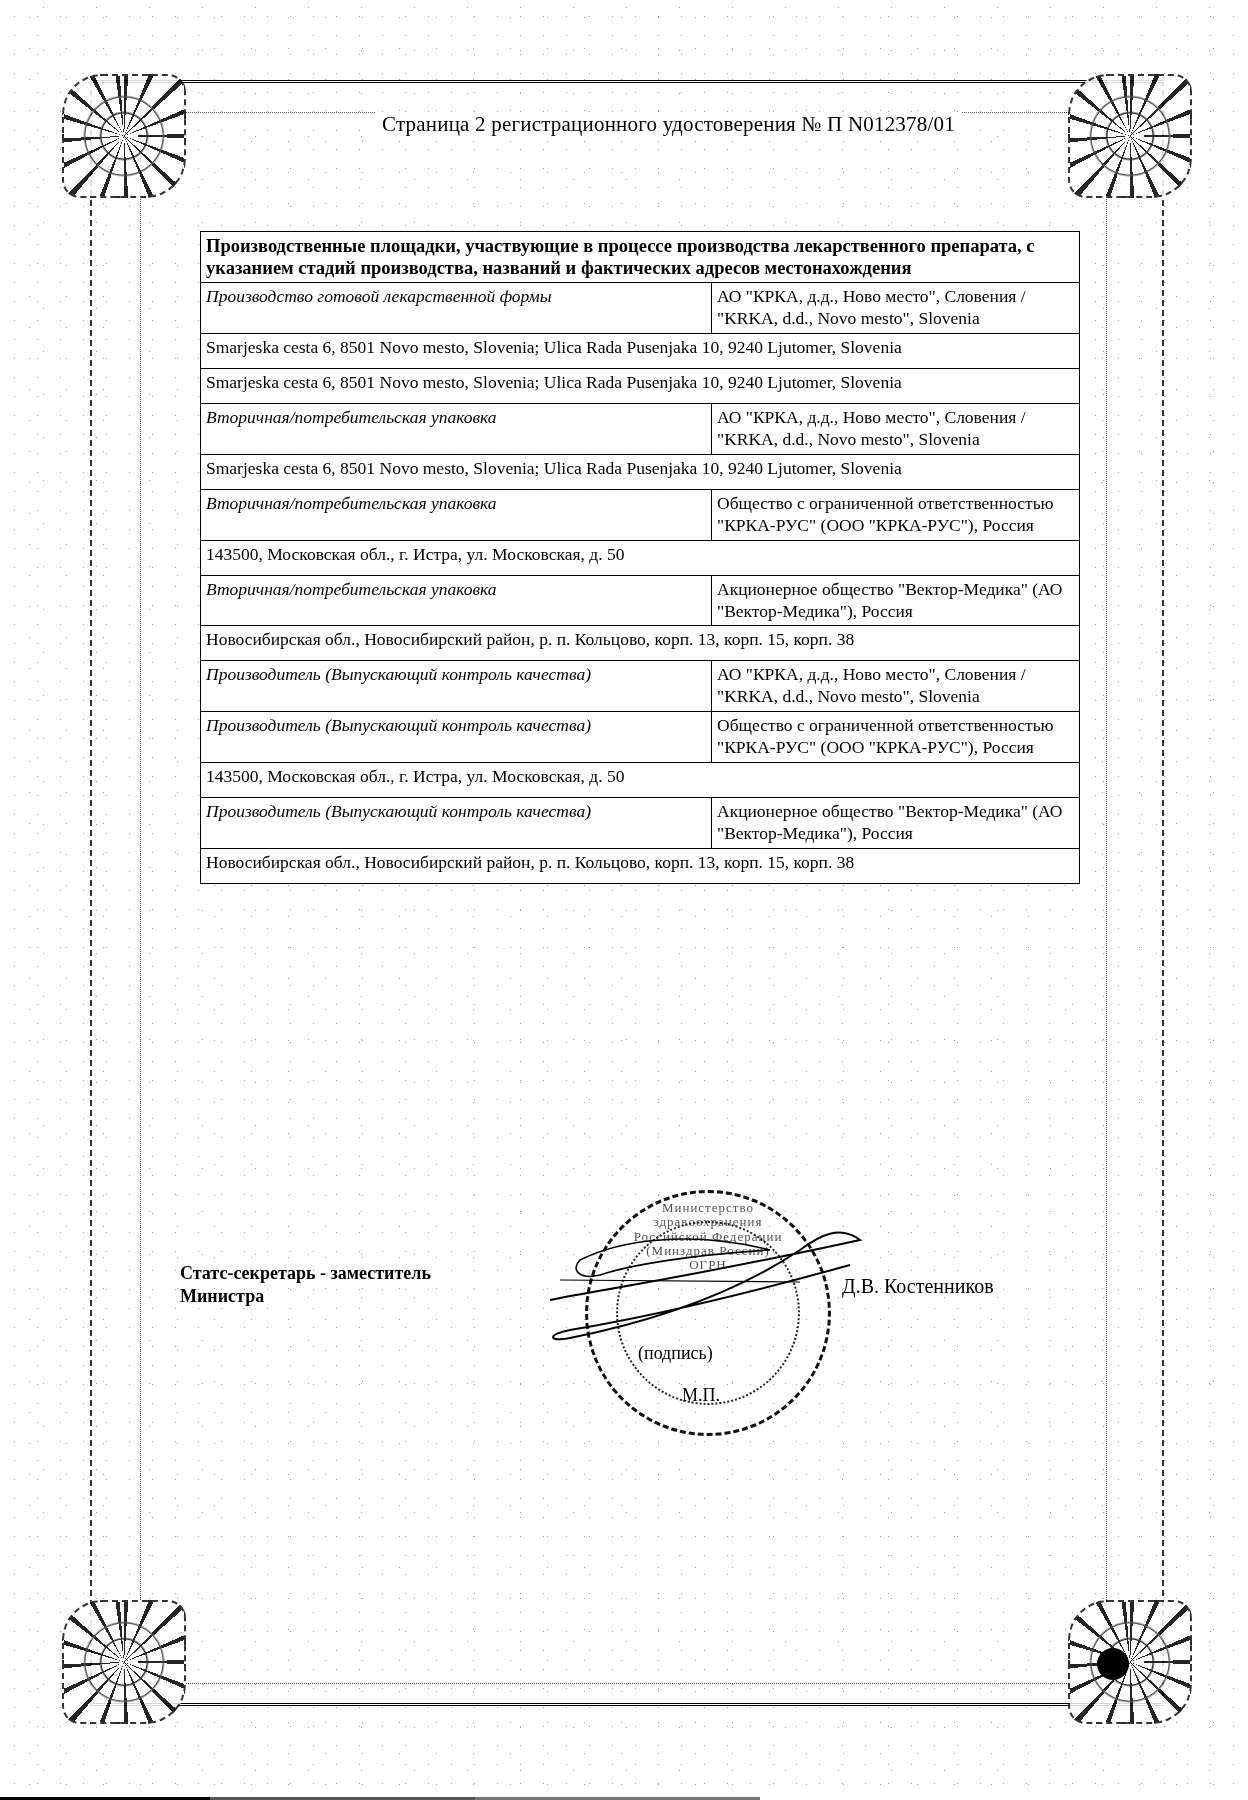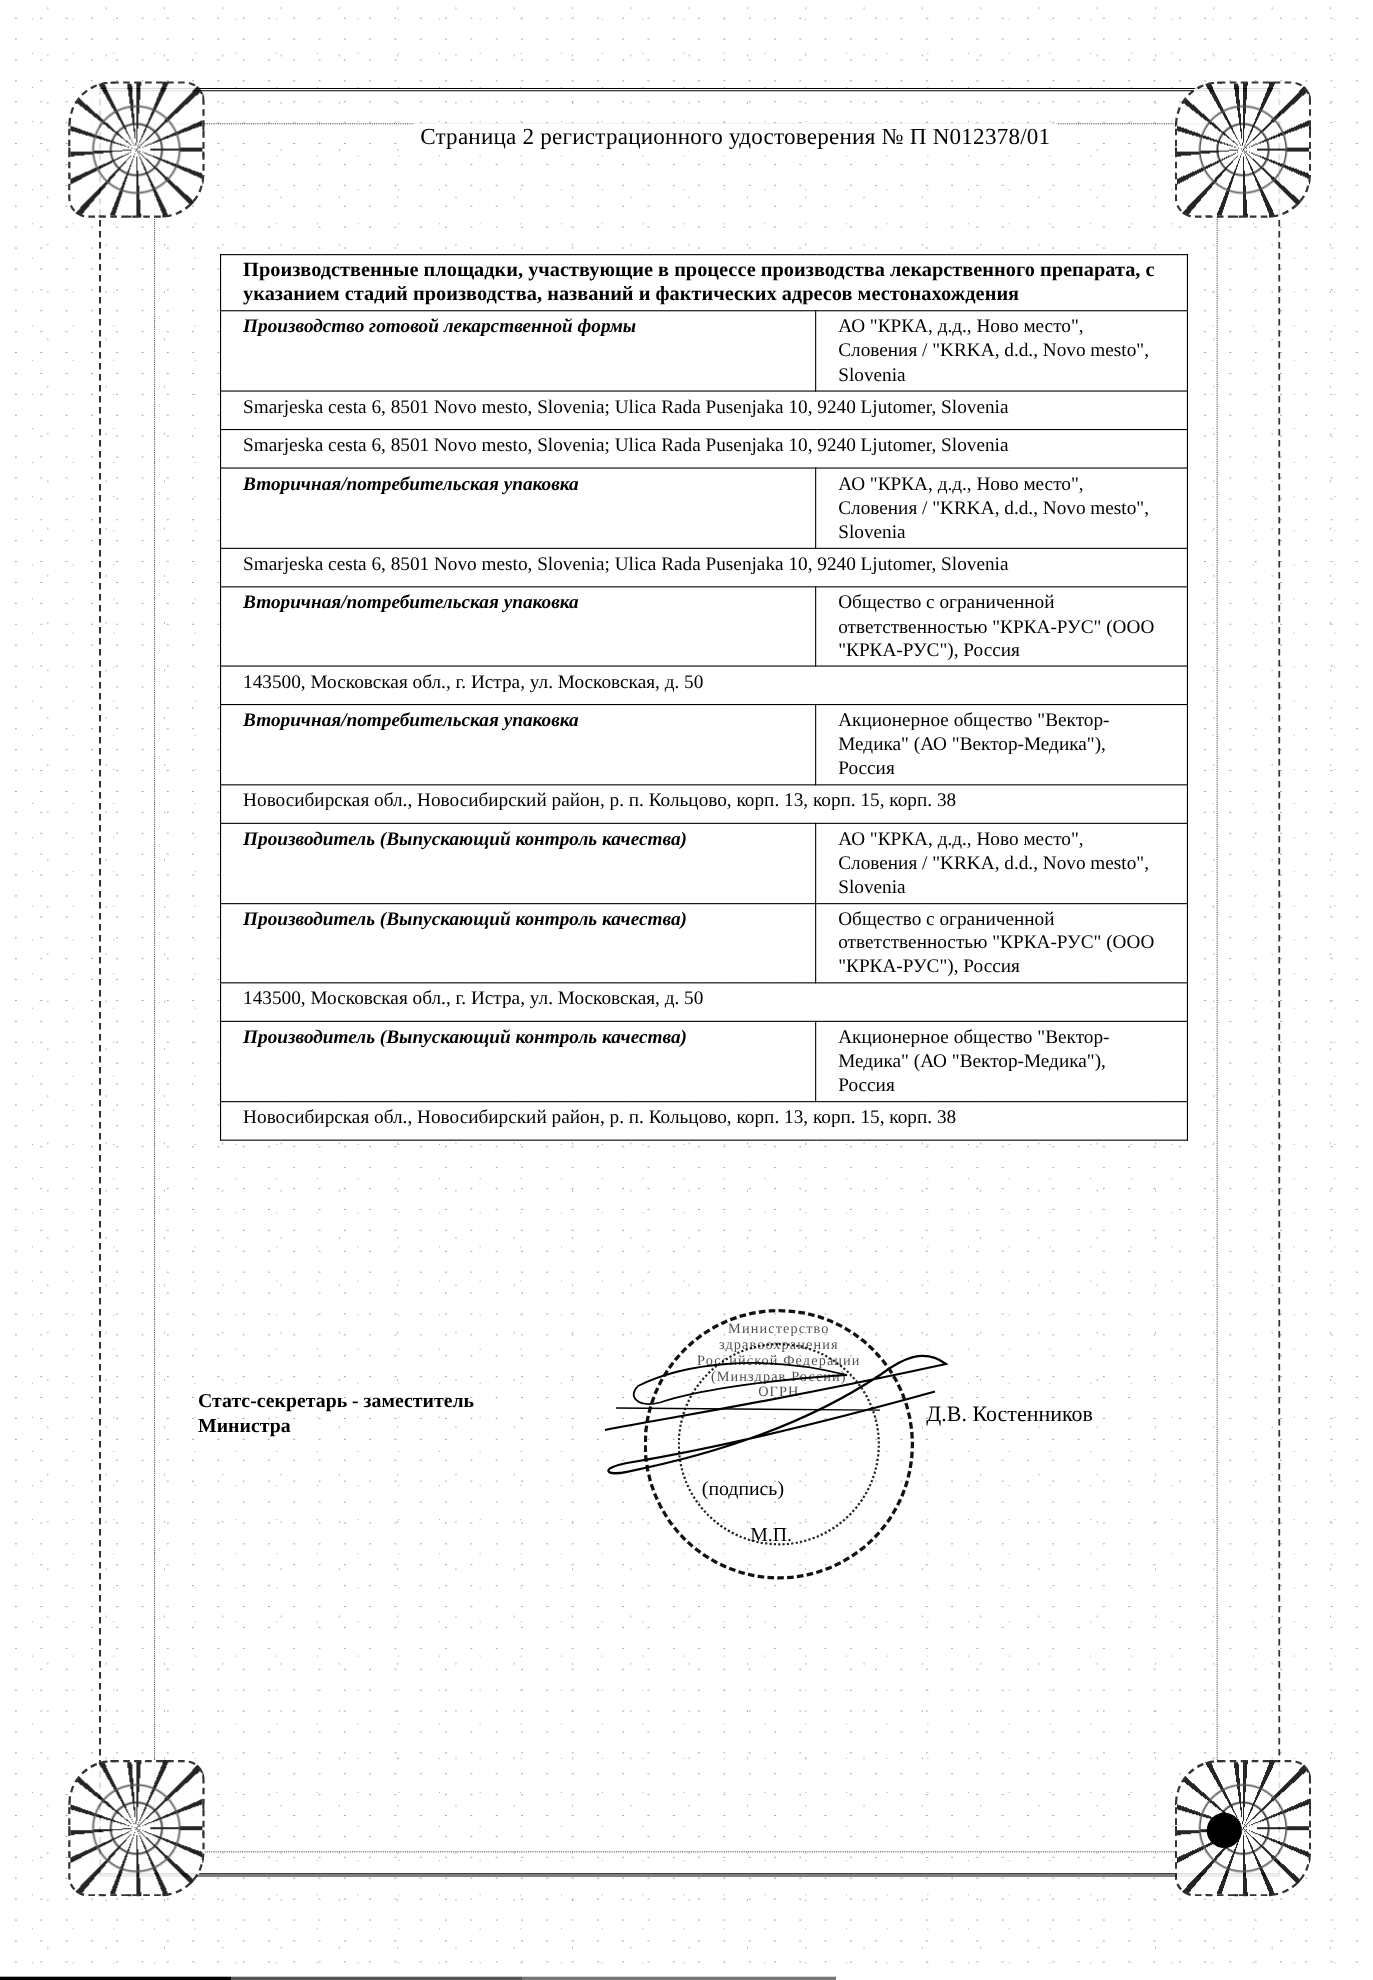--- a/index.html
+++ b/index.html
@@ -50,24 +50,24 @@
     position:absolute; left:360px; top:112px; font-size:21px; letter-spacing:0.2px;
     background:#fff; padding:0 6px;margin-left:16px;
   }
 
   table.sites {
     position:absolute; left:200px; top:231px; width:880px;
     border-collapse:collapse; font-size:17.5px; line-height:1.25;
     background:rgba(255,255,255,0.92);
   }
   table.sites td {
-    border:1.6px solid #000; padding:3px 20px; vertical-align:top;
+    border:1.6px solid #000; padding:3px 5px; vertical-align:top;
   }
   .th-cell { font-weight:bold; font-size:18.5px; line-height:1.2; }
-  .stage { font-style:italic; width:500px;font-weight:bold; }
+  .stage { font-style:italic; width:500px; }
   .org { }
   .addr { }
   .r-a td { height:40px; }
   .r-b td { height:28px; }
 
   .signer-title {
     position:absolute; left:180px; top:1262px; font-weight:bold; font-size:18px; line-height:1.25;
   }
   .signer-name {
     position:absolute; left:842px; top:1275px; font-weight:normal; font-size:20px;

